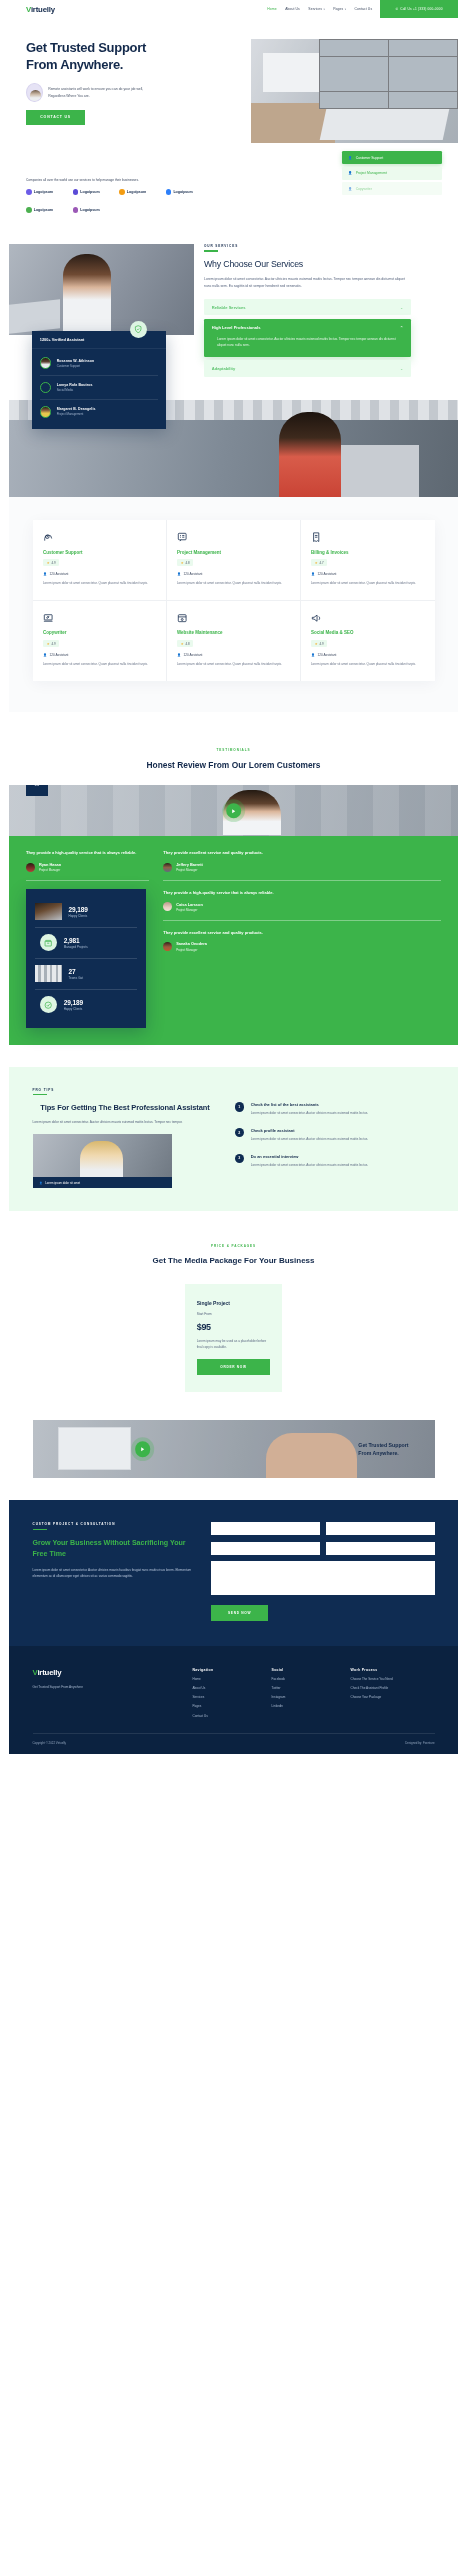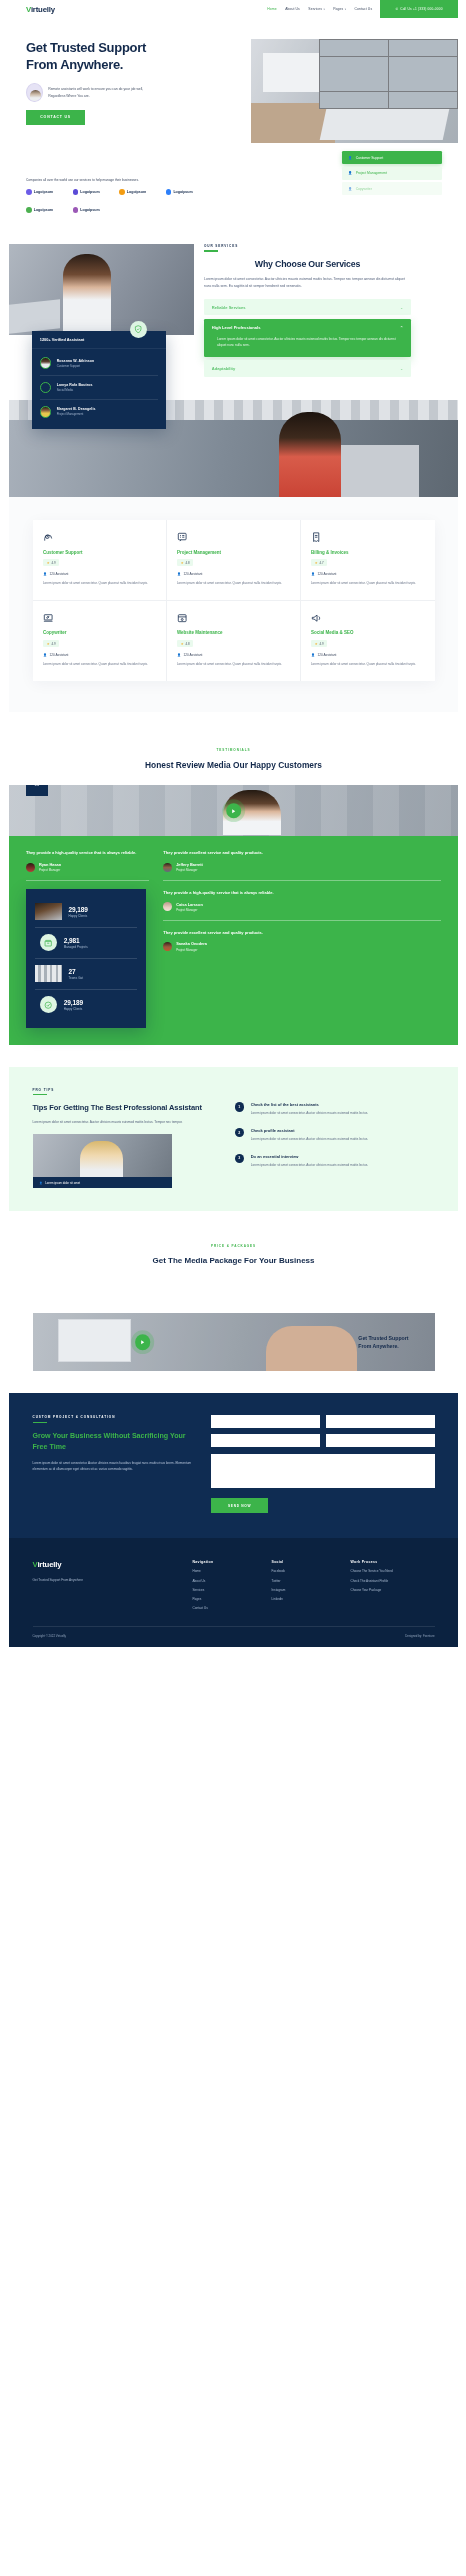--- a/index.html
+++ b/index.html
@@ -92,21 +92,21 @@
   .tm-av.f1{background:linear-gradient(180deg,#241a14 0%,#5d4130 38%,#e8eaec 64%);}
   .tm-av.f2{background:transparent;}
   .tm-av.f3{background:linear-gradient(180deg,#2b2018 0%,#8a5f3e 34%,#e6c84e 62%);}
   .tm-name { font-size:3.5px; color:#fff; font-weight:bold; letter-spacing:0.1px; }
   .tm-role { font-size:2.9px; color:#9fb2cc; margin-top:1.3px; }
 
   .why-right { width:207px; padding-left:0; }
   .eyebrow { font-size:3.1px; letter-spacing:0.9px; font-weight:bold; color:#13294b; }
   .eyebrow-bar { width:14.3px; height:1.3px; background:#3cb44a; margin-top:2.6px; }
   .eyebrow-bar.w { background:#fff; }
-  .sec-h2 { font-size:8.8px; font-weight:bold; letter-spacing:-0.2px; margin-top:7.8px; color:#13294b;text-align:center; }
+  .sec-h2 { font-size:8.8px; font-weight:normal; letter-spacing:-0.2px; margin-top:7.8px; color:#13294b; }
   .sec-p { font-size:3.4px; line-height:1.95; color:#53607a; margin-top:6.5px; }
   .acc { margin-top:9.7px; }
   .acc-item { margin-bottom:3.9px; border-radius:1.3px; }
   .acc-item.closed { background:#e9fbed; }
   .acc-item.open { background:#3cb44a; box-shadow:0 3.2px 9px rgba(60,180,74,.25); }
   .acc-hd { display:flex; align-items:center; justify-content:space-between; padding:5.8px 7.8px; font-size:4.1px; font-weight:bold; cursor:pointer; }
   .acc-item.closed .acc-hd { color:#5fc470; }
   .acc-item.open .acc-hd { color:#fff; }
   .acc-bd { padding:0 7.8px 7.8px 13px; font-size:3.2px; line-height:2; color:rgba(255,255,255,.88); }
   .chev { font-size:3.9px; opacity:.8; }
@@ -176,21 +176,21 @@
   .st-thumb.p1{background:linear-gradient(160deg,#2c2118 0%,#6a4c33 40%,#b9bfc6 100%);}
   .st-thumb.p3{background:repeating-linear-gradient(90deg,#e6e9ec 0 3.2px,#a8b0b8 3.2px 5.8px);}
   .st-circ { width:17px; height:17px; border-radius:50%; background:#ddf5e2; display:flex; align-items:center; justify-content:center; flex:none; margin-left:5.2px; }
   .st-num { font-size:6.5px; font-weight:bold; color:#fff; letter-spacing:-0.1px; }
   .st-lbl { font-size:3px; color:#a9bcd4; margin-top:1.3px; }
 
   
   .tips { background:#eafbee; padding:21px 0 23px; }
   .tips-inner { width:402px; margin:0 auto; display:flex; gap:17px; }
   .tips-left { width:185px; }
-  .tips-left h2 { font-size:7.5px; font-weight:bold; line-height:1.45; margin-top:7.1px; letter-spacing:-0.1px; }
+  .tips-left h2 { font-size:7.5px; font-weight:bold; line-height:1.45; margin-top:7.1px; letter-spacing:-0.1px;text-align:center; }
   .tips-left p { font-size:3.2px; line-height:1.95; color:#53607a; margin-top:5.8px; }
   .tips-img { width:139px; height:54px; margin-top:9px; position:relative;
     background:linear-gradient(120deg,#b6bcc4 0%,#8f98a2 55%,#6d7680 100%); overflow:hidden; }
   .tips-img .person{position:absolute;left:47px;top:6.5px;width:43px;height:48px;border-radius:18px 18px 0 0;
     background:linear-gradient(180deg,#d9b86e 0%,#f0d9b0 30%,#eceef0 60%);}
   .tips-badge { position:absolute; left:0; bottom:0; background:#0f2c52; color:#fff;
     font-size:2.9px; padding:3.9px 6.5px; display:flex; align-items:center; gap:2.6px; width:100%; }
   .tips-right { flex:1; padding-top:14.3px; }
   .tip { display:flex; gap:6.5px; margin-bottom:11.7px; }
   .tip-num { width:9.7px; height:9.7px; border-radius:50%; background:#0f2c52; color:#fff;
@@ -539,21 +539,21 @@
             <span>👤</span>
             <span>120 Assistant</span>
           </div>
         <p>Lorem ipsum dolor sit amet consectetur. Quam placerat nulla tincidunt turpis.</p>
       </div>
     </div>
   </div>
 
   <div class="tst">
     <div class="eyebrow">TESTIMONIALS</div>
-    <h2>Honest Review Media Our Happy Customers</h2>
+    <h2>Honest Review From Our Lorem Customers</h2>
     <div class="tst-media">
       <div class="bg"></div>
         <div class="lady"></div>
       <div class="quote-mark">“</div>
       <div class="play">
           <i></i>
         </div>
     </div>
     <div class="tst-green">
       <div class="tg-left">
@@ -681,20 +681,27 @@
             </div>
           </div>
       </div>
     </div>
   </div>
 
   <div class="pricing">
     <div class="eyebrow">PRICE &amp; PACKAGES</div>
     <h2>Get The Media Package For Your Business</h2>
     <div class="plans">
+      <div class="plan">
+        <h3>Single Project</h3>
+        <div class="sf">Start From</div>
+        <div class="price">$95</div>
+        <div class="desc">Lorem ipsum may be used as a placeholder before final copy is available.</div>
+        <button class="order">ORDER NOW</button>
+      </div>
     </div>
   </div>
 
   <div style="padding:0 0 22px; background:#fff;">
     <div class="cta-video">
       <div class="mon"></div>
         <div class="hand"></div>
         <div class="ov"></div>
       <div class="play" style="left:110px;">
           <i></i>

